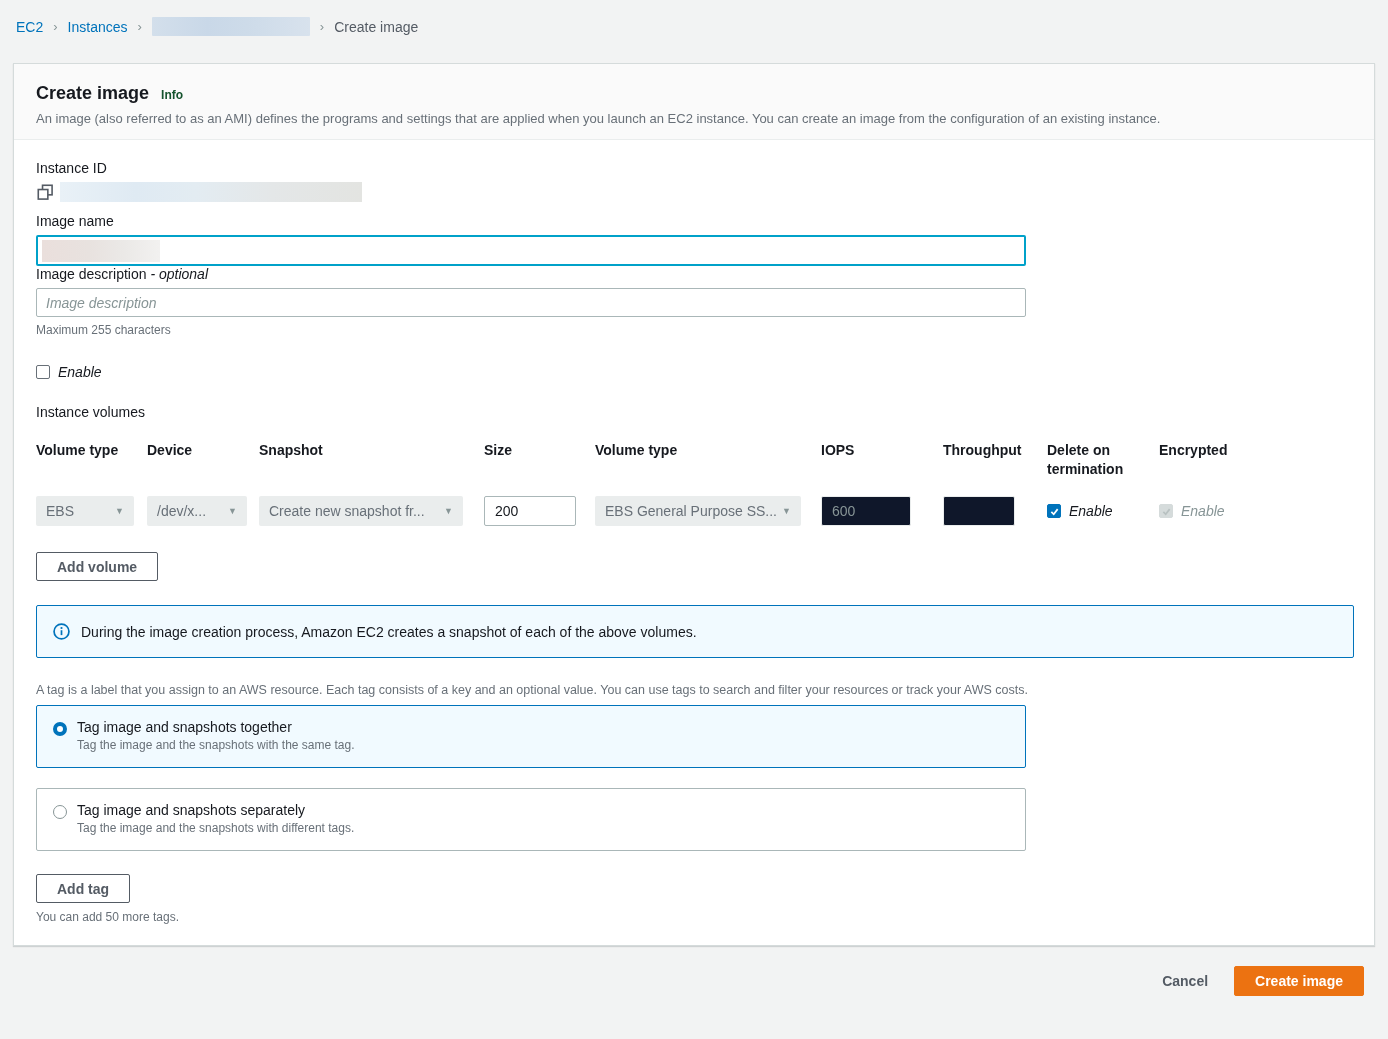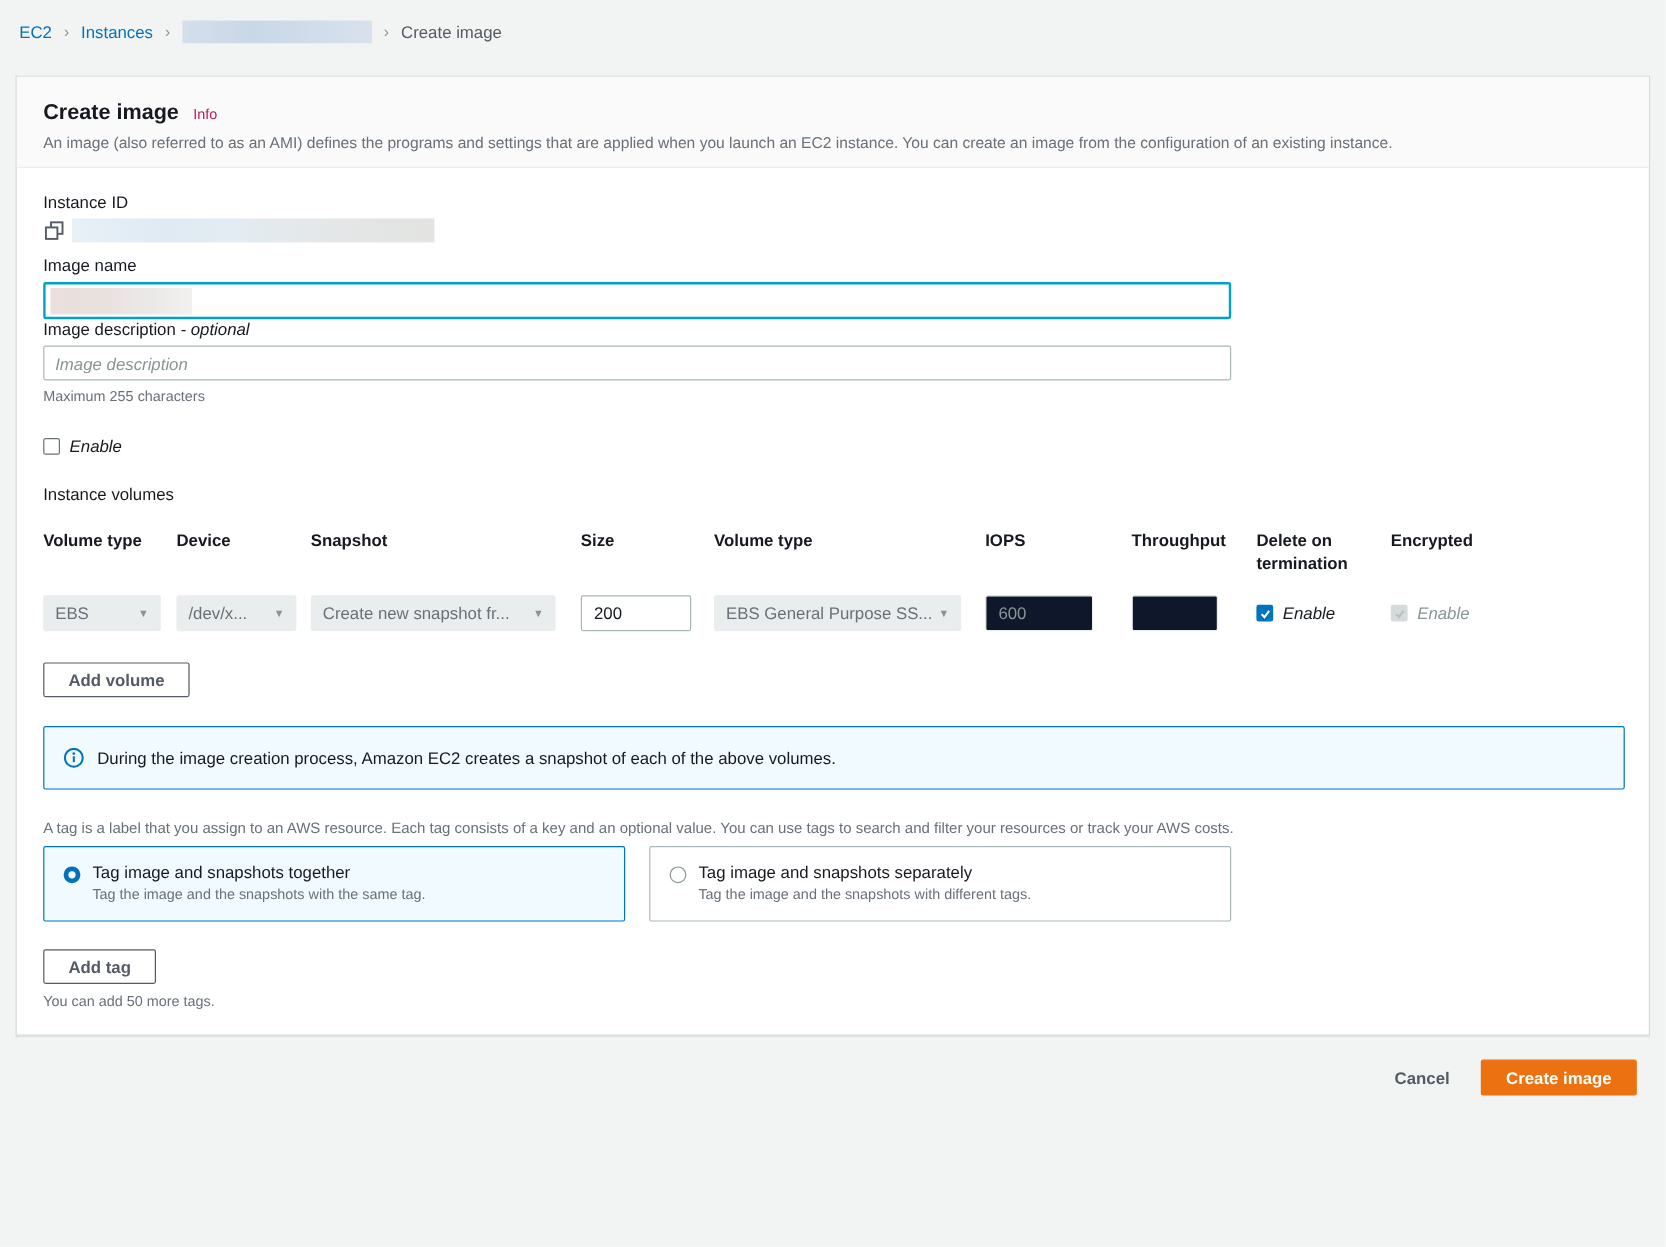--- a/index.html
+++ b/index.html
@@ -31,21 +31,21 @@
     border: 1px solid #d5dbdb;
     box-shadow: 0 1px 1px 0 rgba(0,28,36,.15);
   }
   .panel-header {
     background: #fafafa;
     border-bottom: 1px solid #eaeded;
     padding: 19px 20px 13px 22px;
   }
   .title-row { display: flex; align-items: baseline; gap: 12px; margin-bottom: 7px; }
   .panel-title { font-size: 18px; font-weight: 700; color: #16191f; }
-  .info-link { font-size: 12px; font-weight: 400; color: #be185d; cursor: pointer; text-decoration: none; }
+  .info-link { font-size: 12px; font-weight: 700; color: #14532d; cursor: pointer; text-decoration: none; }
   .panel-desc { font-size: 13px; color: #687078; }
   .panel-content { padding: 20px 20px 21px 22px; }
 
   .field-label { font-size: 14px; color: #16191f; margin-bottom: 6px; }
   .field-label .optional { font-style: italic; }
   .helper { font-size: 12px; color: #687078; margin-top: 6px; }
 
   
   .id-row { display: flex; align-items: center; gap: 6px; margin-bottom: 11px; }
   .copy-btn { background: none; border: none; cursor: pointer; width: 18px; height: 18px; padding: 0; display: flex; align-items: center; justify-content: center; }
@@ -129,21 +129,21 @@
   
   .alert {
     border: 1px solid #0073bb; border-radius: 2px; background: #f1faff;
     display: flex; align-items: center; gap: 11px;
     padding: 17px 16px; margin: 24px 0 25px 0;
   }
   .alert-text { font-size: 14px; color: #16191f; }
 
   
   .tags-desc { font-size: 12.5px; color: #687078; margin: 2px 0 8px 0; }
-  .tiles { display: flex; gap: 20px; width: 990px; margin-bottom: 23px; }
+  .tiles { display: flex; gap: 20px; width: 990px; margin-bottom: 23px; flex-direction: column; }
   .tile {
     flex: 1; border: 1px solid #aab7b8; border-radius: 2px; background: #fff;
     padding: 13px 16px 15px 16px; display: flex; gap: 10px; cursor: pointer;
   }
   .tile.selected { border-color: #0073bb; background: #f1faff; }
   .radio {
     width: 14px; height: 14px; border-radius: 50%;
     border: 1px solid #879596; background: #fff; flex: 0 0 auto; margin-top: 3px;
   }
   .radio.selected { border: 4.5px solid #0073bb; }

